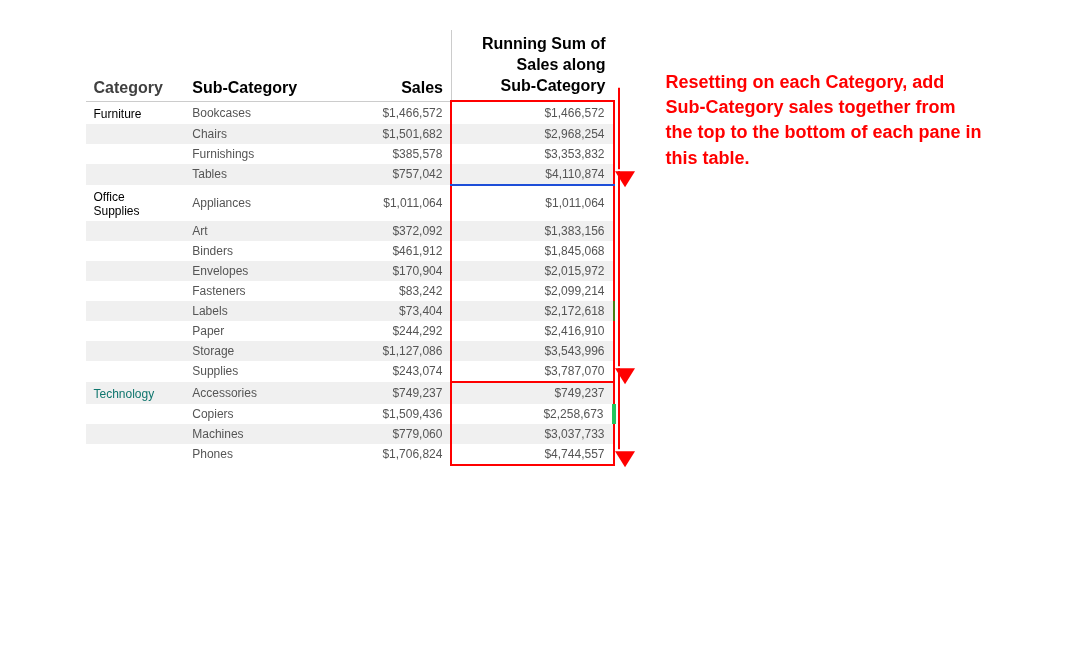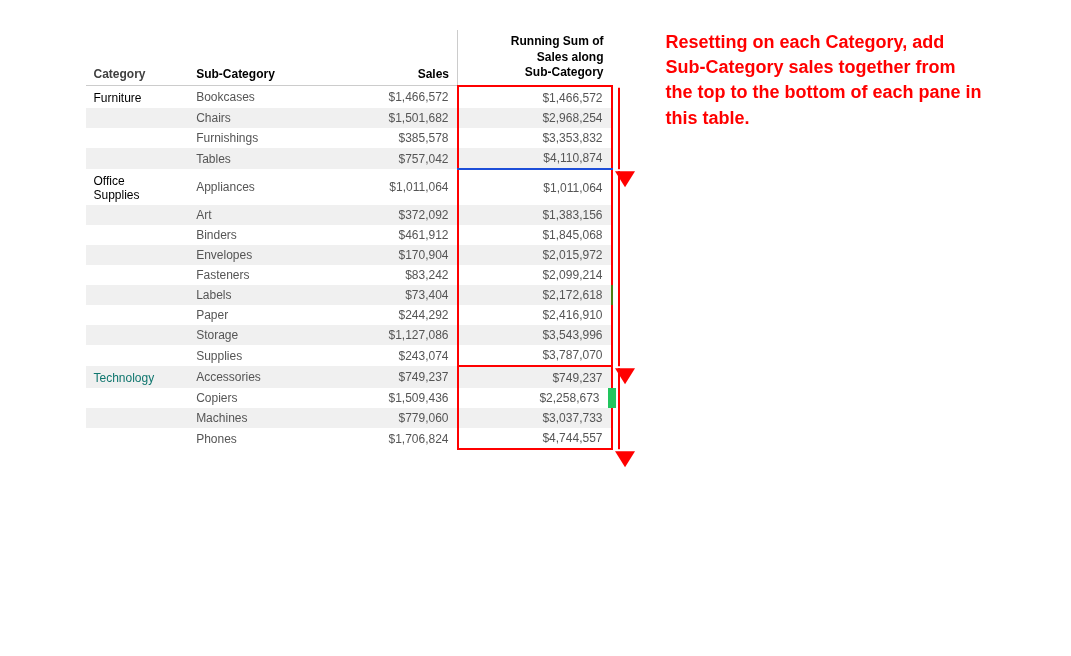--- a/index.html
+++ b/index.html
@@ -23,21 +23,21 @@
     }
     .table-wrapper {
       position: relative;
     }
     table {
       border-collapse: collapse;
       min-width: 530px;
     }
     thead tr th {
       font-weight: bold;
-      font-size: 12px;
+      font-size: 16px;
       color: #000;
       padding: 4px 8px;
       text-align: left;
       vertical-align: bottom;
       border-bottom: 1px solid #ccc;
     }
     thead tr th.sales-col {
       text-align: right;
     }
     thead tr th.running-col {
@@ -67,20 +67,21 @@
     
     .row-shaded {
       background-color: #f0f0f0;
     }
     
     .annotation-container {
       display: flex;
       flex-direction: column;
       align-items: flex-end;
       margin-left: 30px;
+      margin-top: 40px;
       max-width: 320px;
     }
     .annotation-text {
       color: red;
       font-size: 18px;
       font-weight: bold;
       line-height: 1.4;
     }
   </style>
 </head>
@@ -179,21 +180,21 @@
           <tr class="row-shaded">
             <td class="category-col" style="font-weight: normal; color: #0f766e;">Technology</td>
             <td>Accessories</td>
             <td class="sales-col">$749,237</td>
             <td class="running-col" style="border-left: 2px solid red; border-right: 2px solid red; border-top: 2px solid red;">$749,237</td>
           </tr>
           <tr>
             <td class="category-col"></td>
             <td>Copiers</td>
             <td class="sales-col">$1,509,436</td>
-            <td class="running-col" style="border-left: 2px solid red; border-right: 8px solid #22c55e;">$2,258,673</td>
+            <td class="running-col" style="border-left: 2px solid red; border-right: 4px solid #22c55e;">$2,258,673</td>
           </tr>
           <tr class="row-shaded">
             <td class="category-col"></td>
             <td>Machines</td>
             <td class="sales-col">$779,060</td>
             <td class="running-col" style="border-left: 2px solid red; border-right: 2px solid red;">$3,037,733</td>
           </tr>
           <tr>
             <td class="category-col"></td>
             <td>Phones</td>

